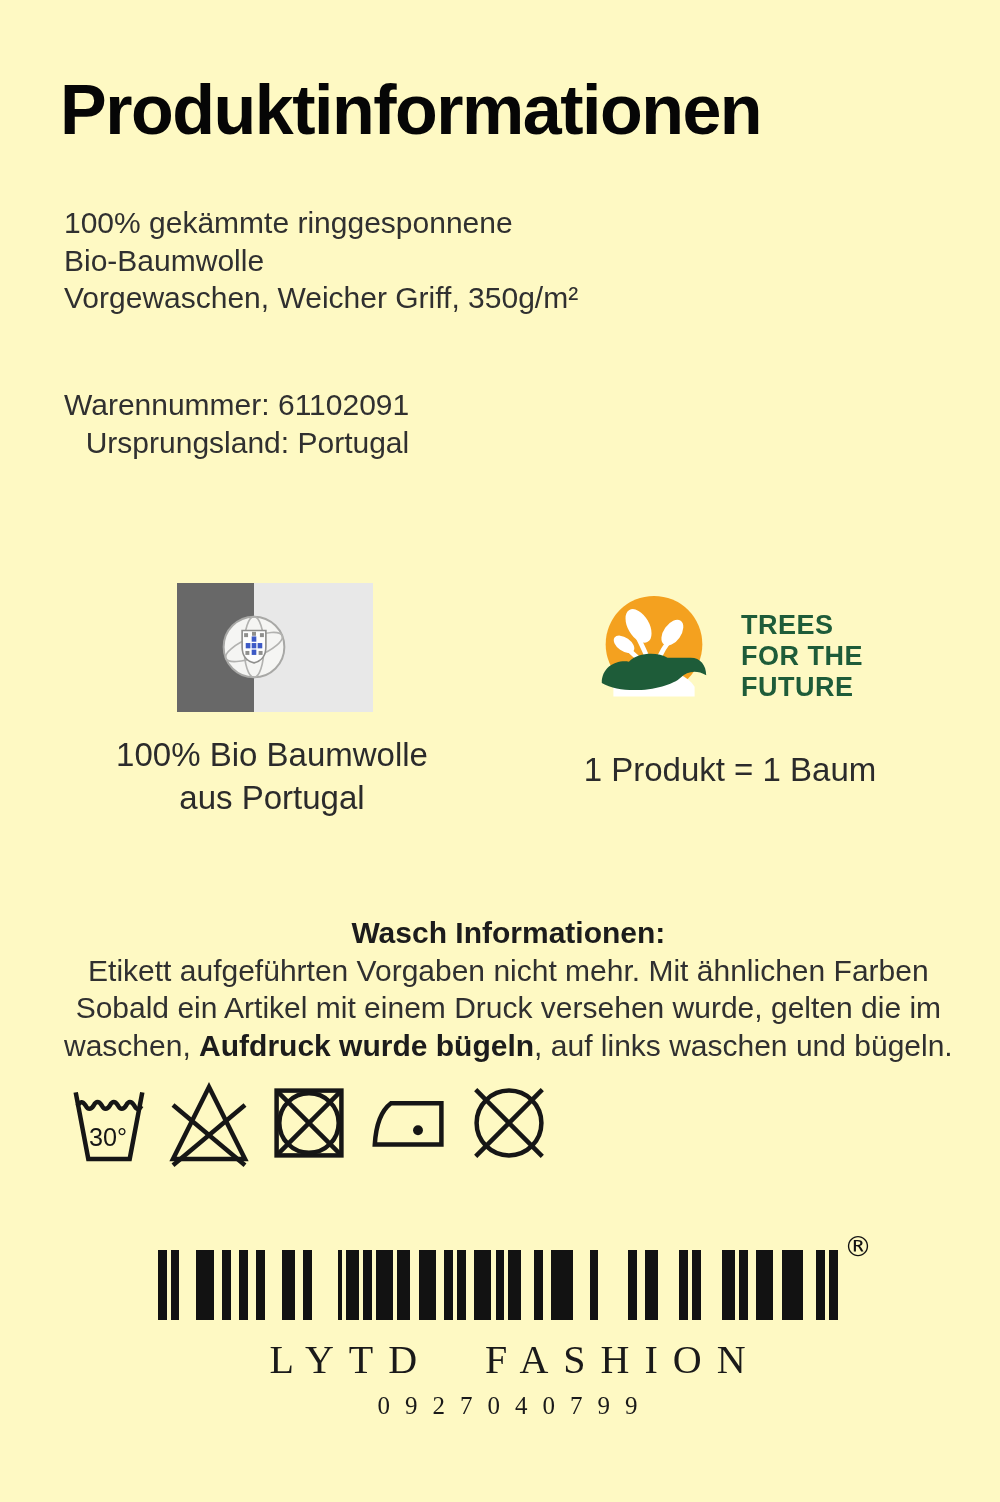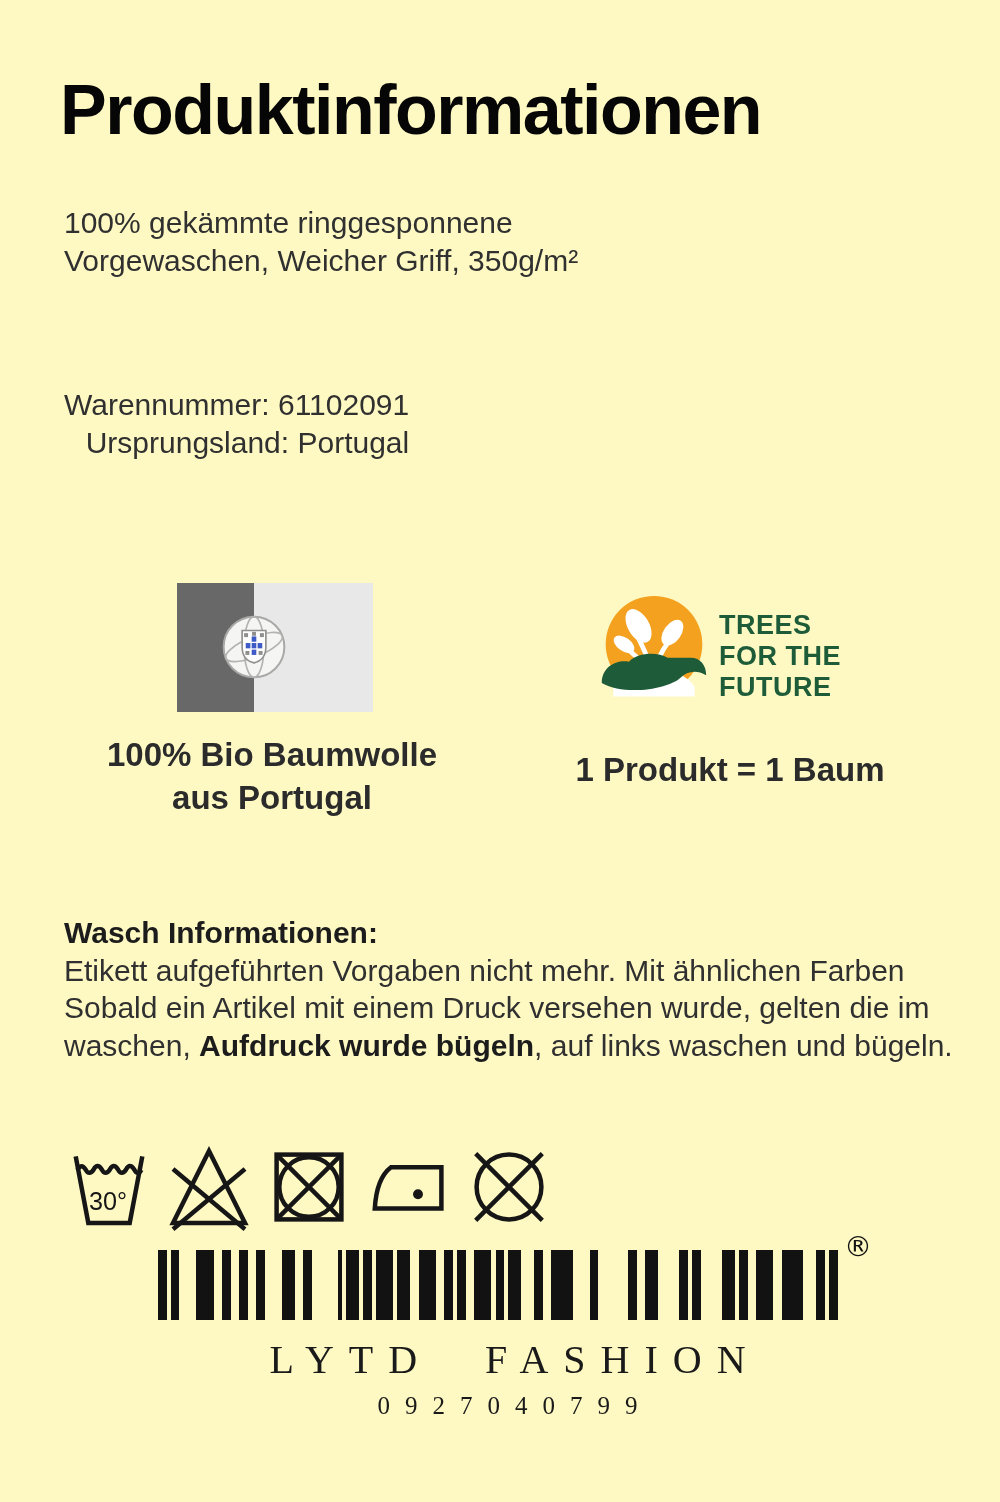--- a/index.html
+++ b/index.html
@@ -6,46 +6,47 @@
   .page{position:relative;width:1000px;height:1502px;background:#fef9c3;overflow:hidden;
         font-family:"Liberation Sans", sans-serif;color:#2e2e2e;}
   .abs{position:absolute;}
   .title{left:60px;top:70px;font-size:70px;font-weight:900;letter-spacing:-1.5px;color:#060606;white-space:nowrap;}
   .block{font-size:30px;line-height:37.5px;color:#303030;font-weight:400;}
   .block b{color:#1c1c1c;font-weight:700;}
   .mat{left:64px;top:204px;}
   .prod{left:64px;top:386px;text-align:right;}
   .flag-wrap{left:177px;top:583px;width:196px;height:129px;}
   .emblem{left:221px;top:614px;}
-  .caption{font-size:33px;line-height:43px;color:#2b2b2b;text-align:center;font-weight:bold;}
+  .caption{font-size:33px;line-height:43px;color:#2b2b2b;text-align:center;}
   .cap-left{left:52px;top:733px;width:440px;}
   .cap-right{left:530px;top:736px;width:400px;margin-top:12px;}
   .tree-mark{left:596px;top:594px;}
   .wordmark{left:719px;top:610px;font-size:27px;line-height:31px;font-weight:800;letter-spacing:.5px;white-space:nowrap;}
-  .wash{left:64px;top:914px;}
+  .wash{left:64px;top:914px;text-align:center;}
   .wash .wline b{color:#1c1c1c;}
-  .icons-row{left:64px;top:1142px;display:flex;gap:10px;}
+  .icons-row{left:64px;top:1078px;display:flex;gap:10px;}
   .care-icon{width:90px;height:90px;flex:none;}
   .barcode-wrap{left:158px;top:1250px;width:680px;height:70px;display:flex;align-items:stretch;}
   .bc-bar{background:#121212;height:100%;flex:none;}
   .reg{position:absolute;right:-34px;top:-20px;font-size:28px;color:#121212;font-family:"DejaVu Sans",sans-serif;}
   .brand{left:0;top:1336px;width:1000px;text-align:center;font-family:"Liberation Serif", serif;
          font-size:40px;letter-spacing:15px;padding-left:15px;word-spacing:28px;color:#1a1a1a;}
   .numberline{left:0;top:1392px;width:1000px;text-align:center;font-family:"Liberation Serif", serif;
          font-size:25px;letter-spacing:15px;padding-left:15px;color:#1a1a1a;}
 </style>
 </head>
 <body>
 
 <div class="page">
 
   <div class="abs title">Produktinformationen</div>
 
   <div class="abs block mat">
     <div>100% gekämmte ringgesponnene</div>
+    <div>Bio-Baumwolle</div>
     <div>Vorgewaschen, Weicher Griff, 350g/m²</div>
   </div>
 
   <div class="abs block prod">
     <div>Warennummer: 61102091</div>
     <div>Ursprungsland: Portugal</div>
   </div>
 
   <svg class="abs flag-wrap" viewBox="0 0 196 129" width="196" height="129">
     <rect x="0" y="0" width="77" height="129" fill="#686868"></rect>
@@ -85,21 +86,21 @@
       <path d="M58,86 C62,70 70,56 76,48"></path>
       <path d="M56,78 C48,70 38,62 32,56"></path>
     </g>
     <g fill="#FFFFFF">
       <ellipse cx="44" cy="33" rx="11" ry="19" transform="rotate(-30 44 33)"></ellipse>
       <ellipse cx="79" cy="40" rx="9" ry="15" transform="rotate(35 79 40)"></ellipse>
       <ellipse cx="29" cy="52" rx="7" ry="12" transform="rotate(-55 29 52)"></ellipse>
     </g>
     <path d="M6,92 C6,76 20,68 34,70 C44,60 64,60 74,66 L98,66 C108,66 114,74 114,84 C104,78 94,80 88,86 C76,98 30,106 6,92 Z" fill="#1E5C39"></path>
   </svg>
-  <div class="abs wordmark" style="color: rgb(30, 92, 57);">
+  <div class="abs wordmark" style="color: rgb(30, 92, 57); margin-left: 22px;">
     <div>TREES</div>
     <div>FOR THE</div>
     <div>FUTURE</div>
   </div>
 
   <div class="abs caption cap-right">1 Produkt = 1 Baum</div>
 
   <div class="abs block wash">
     <div><b>Wasch Informationen:</b></div>
     <div class="wline">Etikett aufgeführten Vorgaben nicht mehr. Mit ähnlichen Farben</div>

